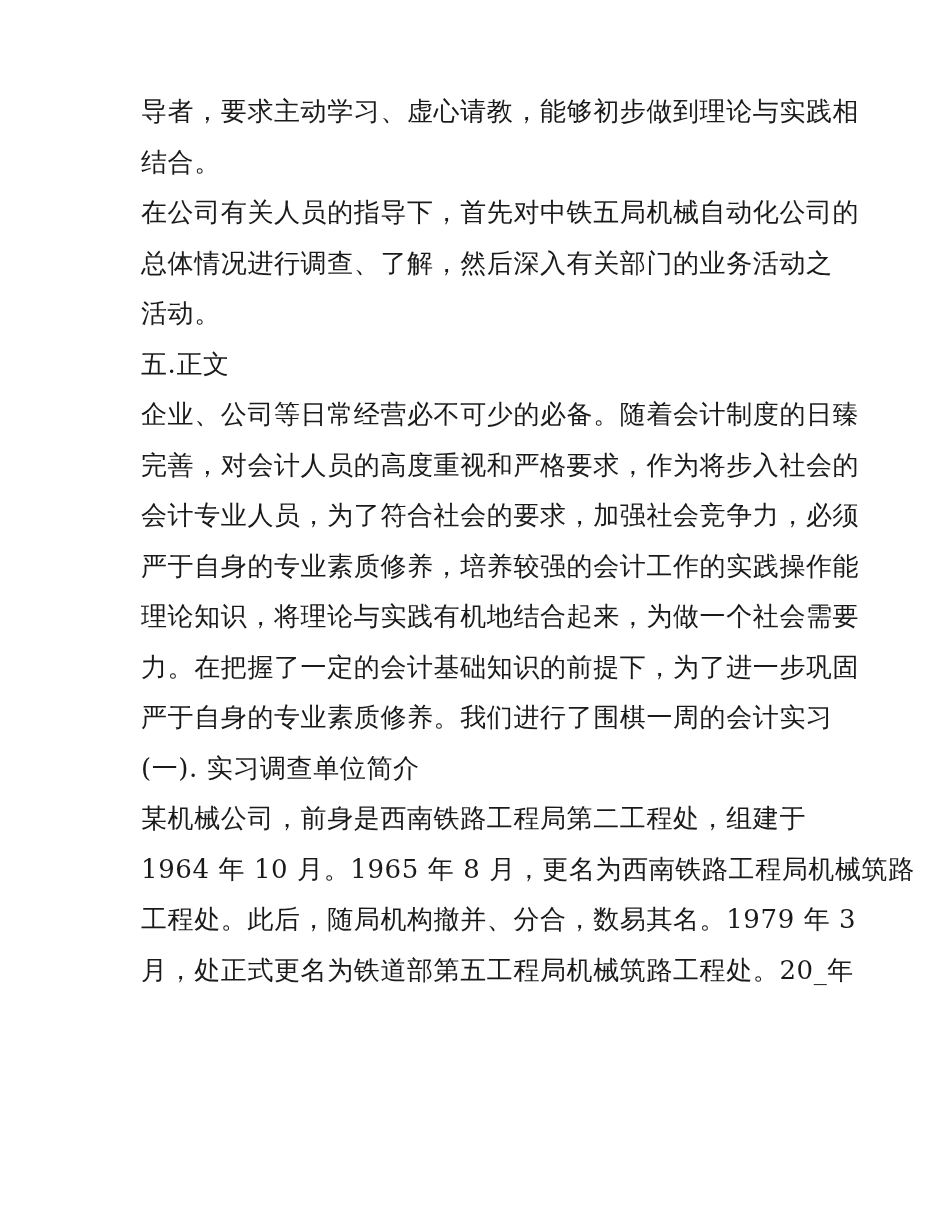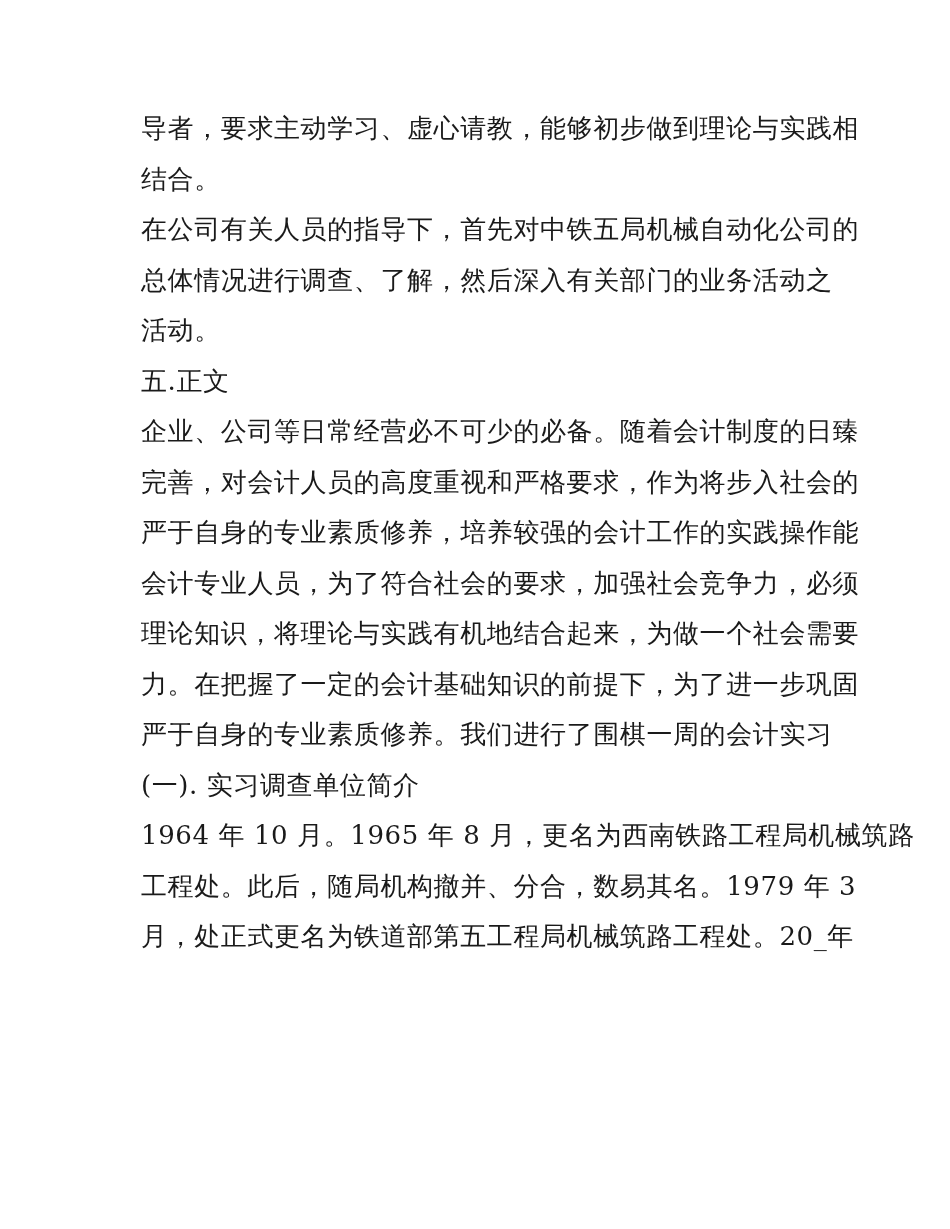--- a/index.html
+++ b/index.html
@@ -11,21 +11,21 @@
     width: 950px;
     height: 1229px;
     position: relative;
     overflow: hidden;
     font-family: "DejaVu Serif", "Liberation Serif", serif;
     color: #1a1a1a;
   }
   .page {
     position: absolute;
     left: 141px;
-    top: 103px;
+    top: 86px;
     width: 680px;
   }
   .line {
     font-size: 26px;
     line-height: 50.5px;
     height: 50.5px;
     white-space: nowrap;
     letter-spacing: 0.6px;
   }
 </style>
@@ -34,22 +34,23 @@
 
 <div class="page">
   <div class="line">导者，要求主动学习、虚心请教，能够初步做到理论与实践相</div>
   <div class="line">结合。</div>
   <div class="line">在公司有关人员的指导下，首先对中铁五局机械自动化公司的</div>
   <div class="line">总体情况进行调查、了解，然后深入有关部门的业务活动之</div>
   <div class="line">活动。</div>
   <div class="line">五.正文</div>
   <div class="line">企业、公司等日常经营必不可少的必备。随着会计制度的日臻</div>
   <div class="line">完善，对会计人员的高度重视和严格要求，作为将步入社会的</div>
+  <div class="line">会计专业人员，为了符合社会的要求，加强社会竞争力，必须</div>
   <div class="line">严于自身的专业素质修养，培养较强的会计工作的实践操作能</div>
-  <div class="line">会计专业人员，为了符合社会的要求，加强社会竞争力，必须</div>
   <div class="line">理论知识，将理论与实践有机地结合起来，为做一个社会需要</div>
   <div class="line">力。在把握了一定的会计基础知识的前提下，为了进一步巩固</div>
   <div class="line">严于自身的专业素质修养。我们进行了围棋一周的会计实习</div>
   <div class="line">(一). 实习调查单位简介</div>
+  <div class="line">某机械公司，前身是西南铁路工程局第二工程处，组建于</div>
   <div class="line">1964 年 10 月。1965 年 8 月，更名为西南铁路工程局机械筑路</div>
   <div class="line">工程处。此后，随局机构撤并、分合，数易其名。1979 年 3</div>
   <div class="line">月，处正式更名为铁道部第五工程局机械筑路工程处。20_年</div>
 </div>
 
 </body></html>

